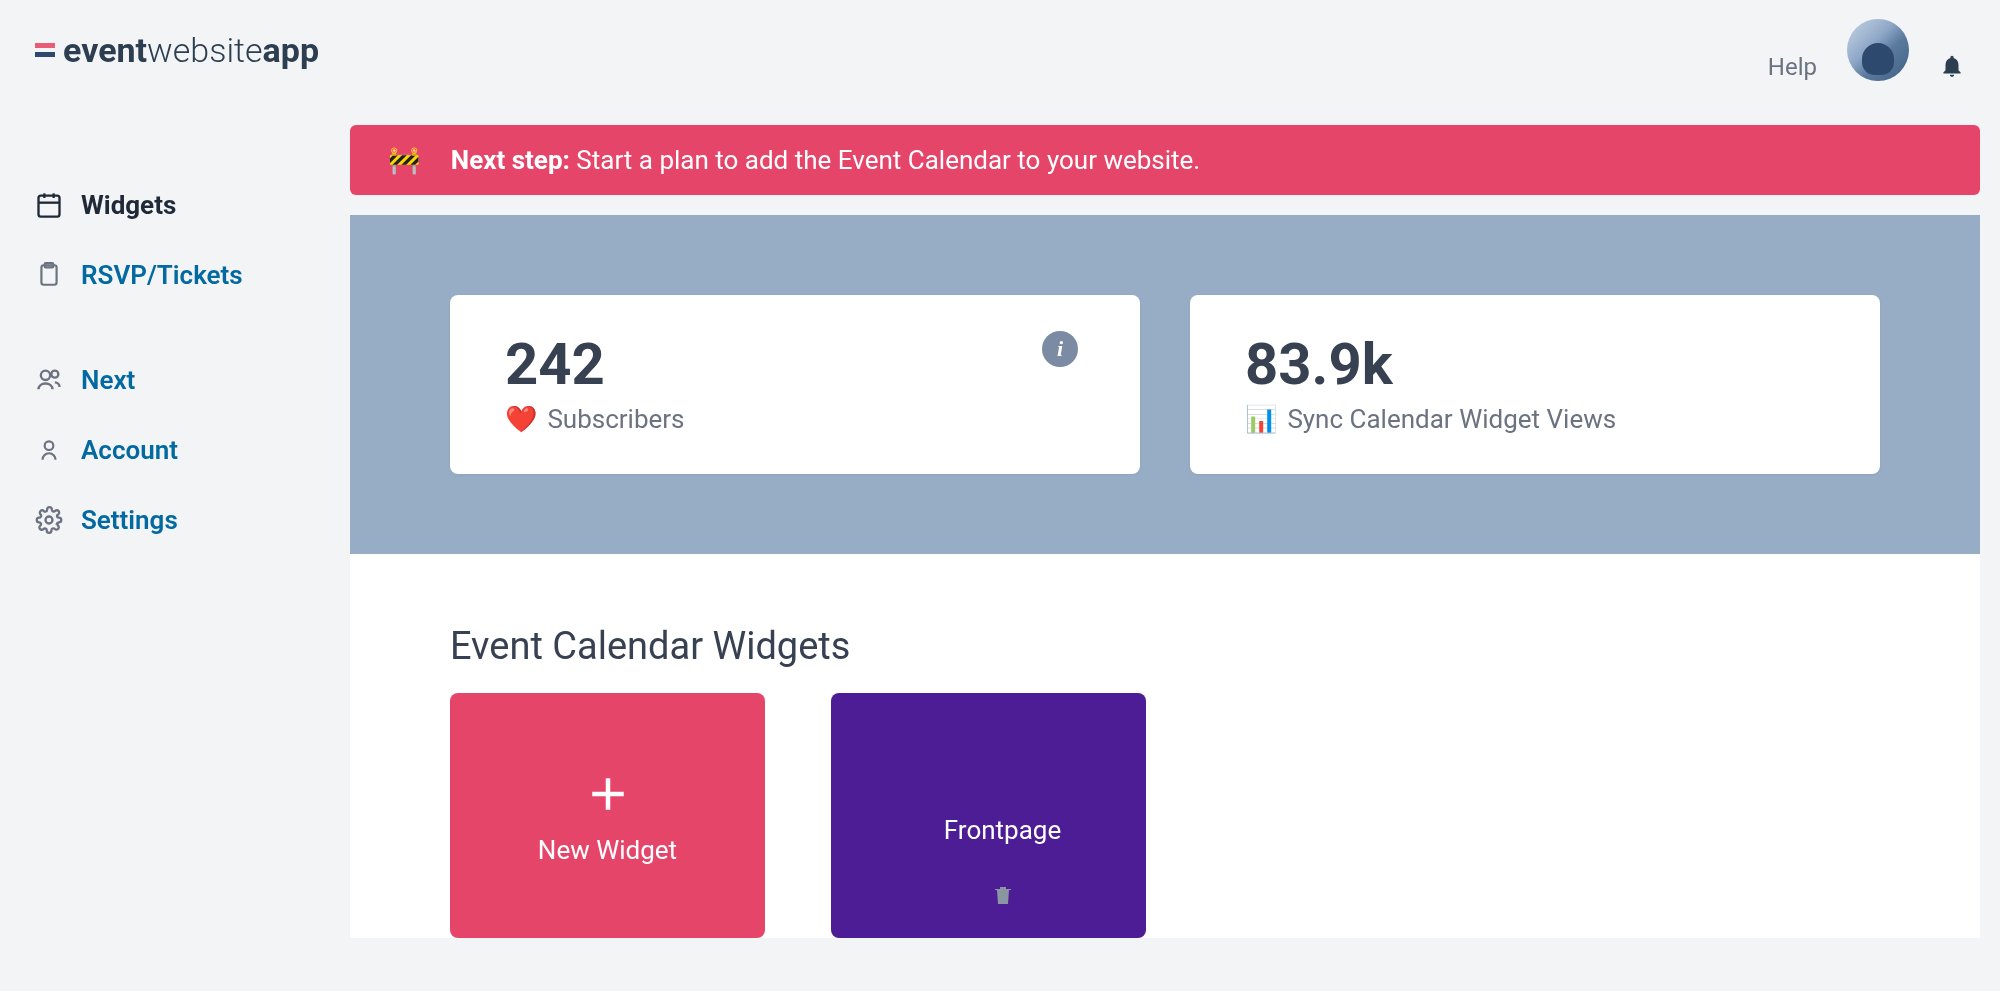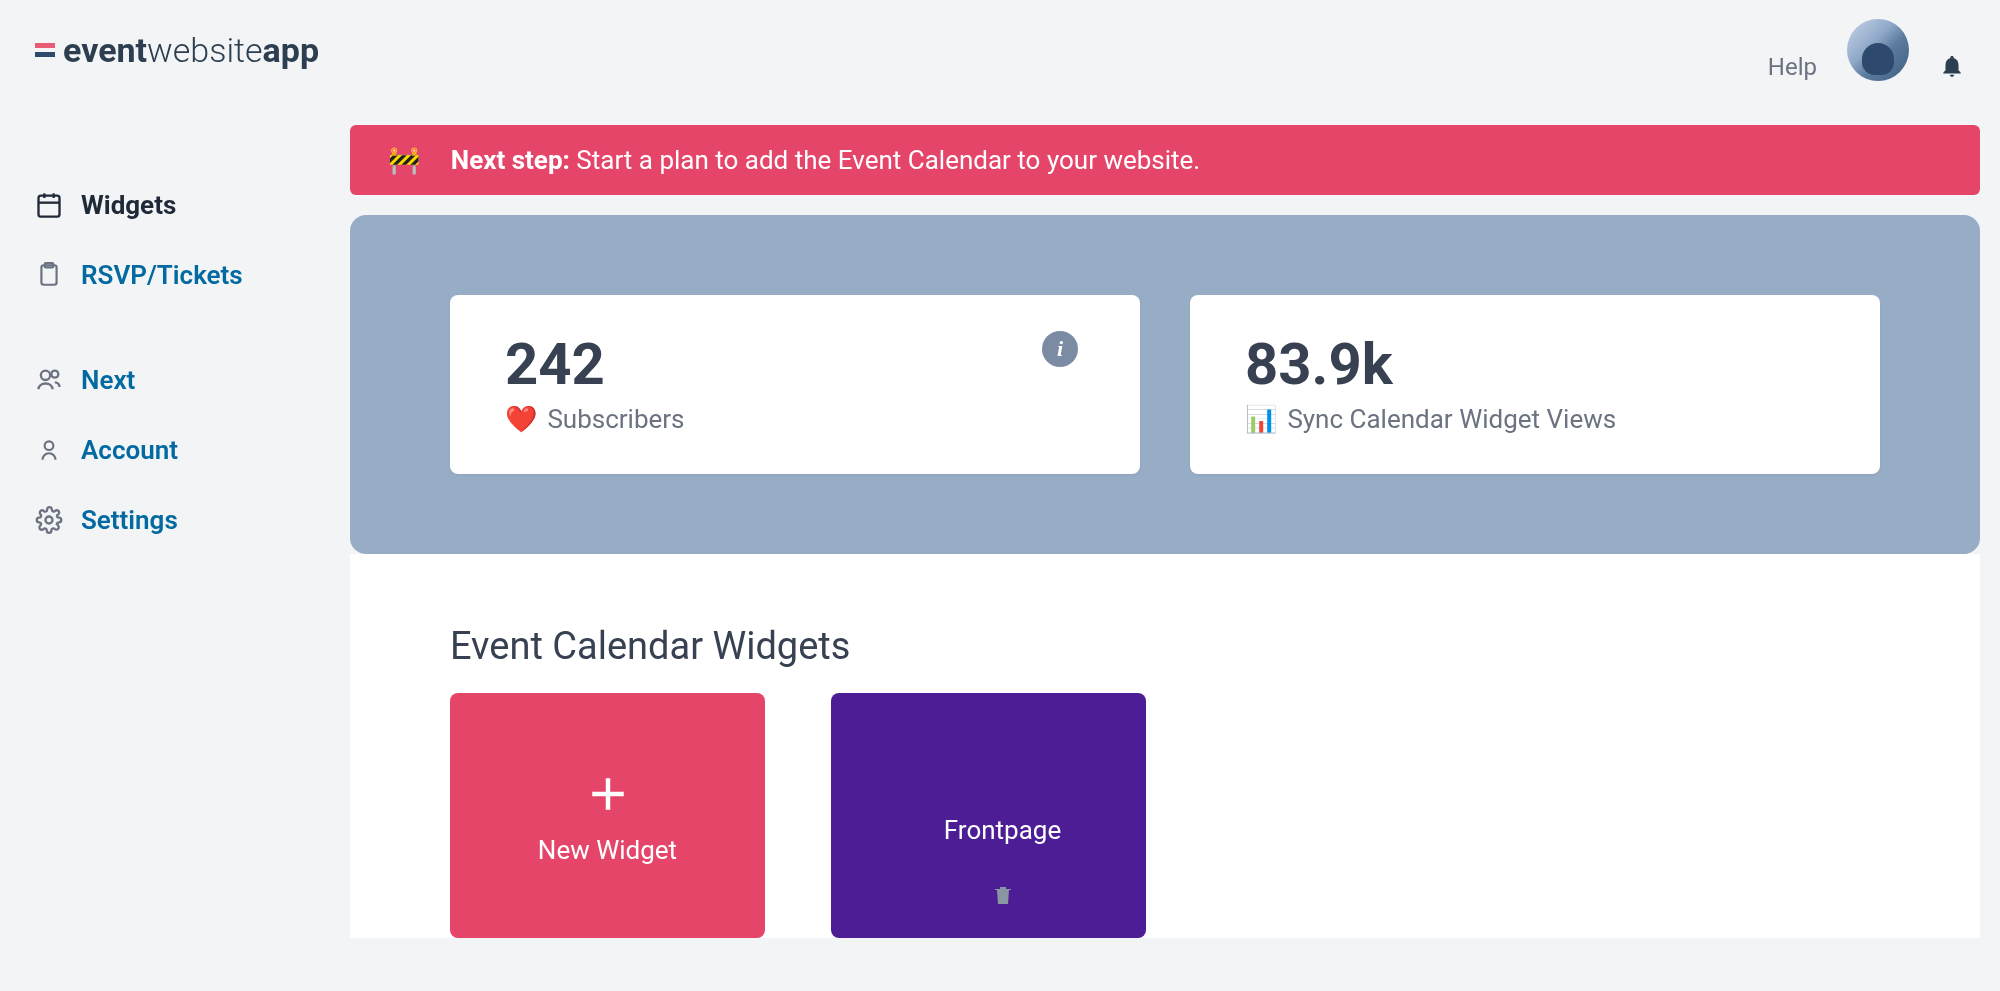--- a/index.html
+++ b/index.html
@@ -122,21 +122,21 @@
     border-radius: 6px;
     font-size: 26px;
     cursor: pointer;
   }
   .banner .bold { font-weight: 700; margin-left: 24px; }
   
   .stats-panel {
     background: #97adc6;
     padding: 80px 100px;
     margin-top: 20px;
-    border-radius: 16px;
+    border-radius: 0;
     display: flex;
     gap: 50px;
   }
   .stat-card {
     background: #fff;
     border-radius: 8px;
     padding: 35px 55px 40px;
     flex: 1;
     position: relative;
     box-shadow: 0 1px 3px rgba(0,0,0,0.06);

